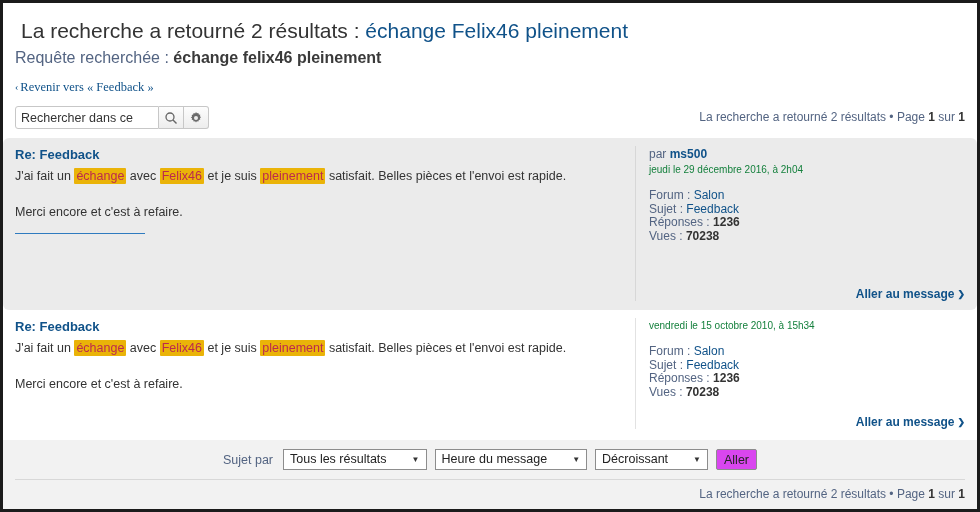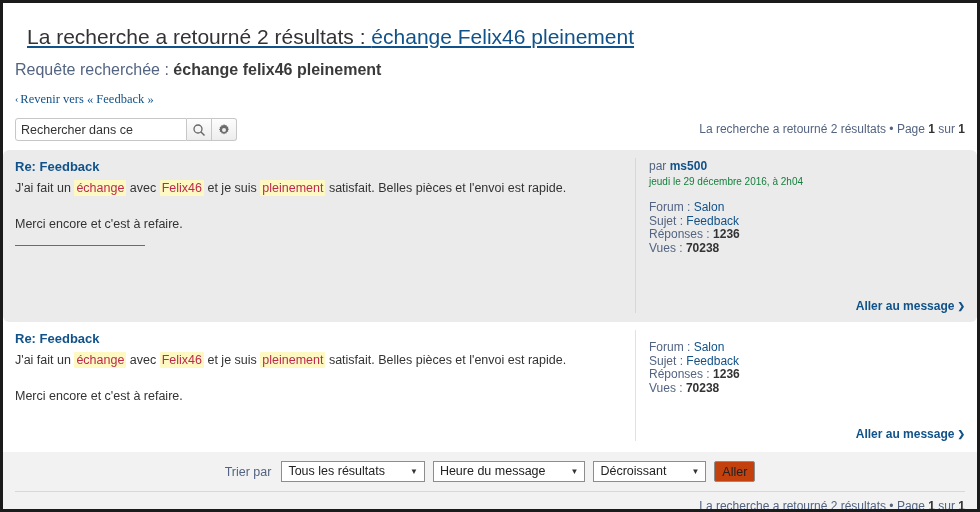--- a/index.html
+++ b/index.html
@@ -35,23 +35,22 @@
 
   
   .header {
     padding: 9px 12px 0 12px;
   }
   .page-title {
     font-size: 21px;
     font-weight: normal;
     color: #105289;
     line-height: 26px;
-    margin: 12px;
+    margin: 6px;
     white-space: nowrap;
-    text-decoration: underline;
   }
   .page-title .title-prefix { color: #333333; }
   .page-title .title-query { color: #105289; }
 
   .search-query-line {
     font-size: 16px;
     color: #536482;
     margin-top: 3px;
     line-height: 16px;
   }
@@ -81,21 +80,21 @@
     align-items: flex-start;
     justify-content: space-between;
   }
   .searchbox {
     display: flex;
     align-items: stretch;
     height: 23px;
   }
   .searchbox input {
     box-sizing: border-box;
-    width: 172px;
+    width: 144px;
     height: 23px;
     border: 1px solid #c7c7c7;
     border-radius: 3px 0 0 3px;
     background: #ffffff;
     padding: 0 5px;
     font-family: "Liberation Sans", sans-serif;
     font-size: 12.5px;
     color: #333;
     outline: none;
   }
@@ -158,21 +157,21 @@
     margin-bottom: 3px;
   }
   .result-body {
     font-size: 12.5px;
     color: #333333;
     line-height: 18px;
   }
   .result-body p { margin: 0; }
   .result-body p.spacer { height: 18px; }
   mark.hl {
-    background: #fef9c3;
+    background: #eab308;
     color: #bc2a4d;
     padding: 1px 2px;
     border-radius: 1px;
   }
   .empty-link {
     display: inline-block;
     width: 130px;
     border-bottom: 1px solid #2f7bbf;
     height: 1px;
     margin-top: 8px;
@@ -241,21 +240,21 @@
     align-items: center;
     gap: 25px;
     cursor: pointer;
     line-height: 19px;
   }
   .fake-select .caret { font-size: 8px; color: #333; }
   .go-btn {
     box-sizing: border-box;
     height: 21px;
     border: 1px solid #8d8d8d;
-    background: #c2410c;
+    background: #d946ef;
     font-size: 12.5px;
     color: #222;
     padding: 0 7px;
     display: inline-flex;
     align-items: center;
     cursor: pointer;
     border-radius: 2px;
   }
 
   .footer-rule {
@@ -353,37 +352,38 @@
         <div class="result-title">
           <a href="#" style="color:#105289;text-decoration:none">Re: Feedback</a>
         </div>
         <div class="result-body">
           <p><span>J'ai fait un </span><mark class="hl">échange</mark><span> avec </span><mark class="hl">Felix46</mark><span> et je suis </span><mark class="hl">pleinement</mark><span> satisfait. Belles pièces et l'envoi est rapide.</span></p>
           <p class="spacer"></p>
           <p>Merci encore et c'est à refaire.</p>
         </div>
       </div>
       <div class="right">
+        <div class="meta-date">vendredi le 15 octobre 2010, à 15h34</div>
         <div class="meta-stats">
           <div><span>Forum : </span><span class="val-link">Salon</span></div>
           <div><span>Sujet : </span><span class="val-link">Feedback</span></div>
           <div><span>Réponses : </span><span class="val-strong">1236</span></div>
           <div><span>Vues : </span><span class="val-strong">70238</span></div>
         </div>
         <div class="meta-goto">
           <a href="#"><span>Aller au message</span><span class="chev">❯</span></a>
         </div>
       </div>
     </div>
 
   </div>
 
   <div class="sort-footer-wrap">
     <div class="sortbar">
-      <span class="label">Trier par</span>
+      <span class="label">Sujet par</span>
       <div class="fake-select">
         <span>Tous les résultats</span>
         <span class="caret">▼</span>
       </div>
       <div class="fake-select">
         <span>Heure du message</span>
         <span class="caret">▼</span>
       </div>
       <div class="fake-select">
         <span>Décroissant</span>

